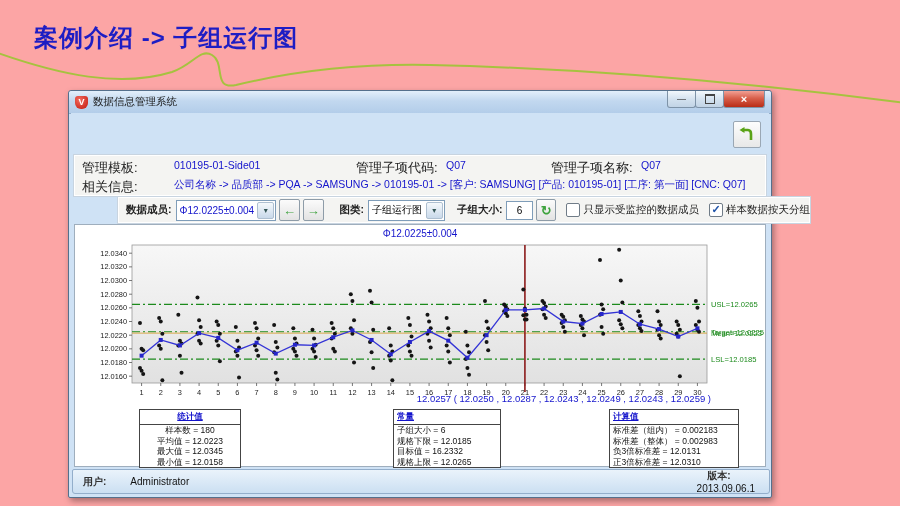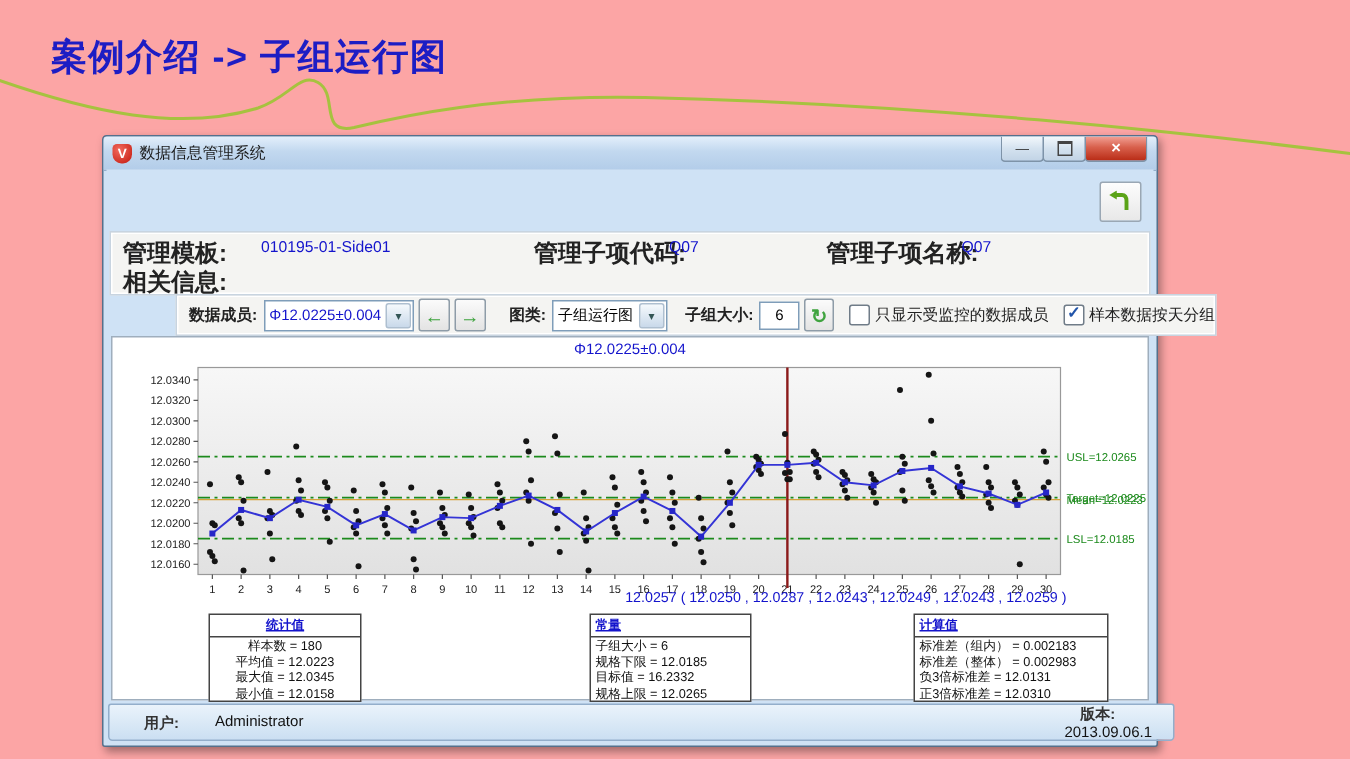--- a/index.html
+++ b/index.html
@@ -33,21 +33,21 @@
 
   .band{position:absolute;left:2px;top:22px;width:698px;height:40px;background:#CFE2F5;}
   .return-btn{position:absolute;right:8px;top:8px;width:26px;height:25px;
               background:linear-gradient(#FDFDFD,#E8E8E8);border:1px solid #9AA7B4;
               border-radius:2px;display:flex;align-items:center;justify-content:center;}
 
   
   .panel{position:absolute;background:#F4F4F2;border:1px solid #C8D4E0;box-shadow:inset 0 0 0 1px #FFFFFF;}
   .info-box{left:4px;top:63px;width:692px;height:41px;}
   .ctrl-box{left:4px;top:105px;width:692px;height:26px;display:flex;align-items:center;margin-left:44px;}
-  .ilabel{position:absolute;font-size:16px;font-weight:bold;color:#222;}
+  .ilabel{position:absolute;font-size:13px;font-weight:normal;color:#222;}
   .ivalue{position:absolute;font-size:10.5px;color:#1414CC;white-space:nowrap;}
 
   .lbl{font-size:10.5px;font-weight:bold;color:#222;margin:0 4px 0 8px;white-space:nowrap;}
   .dd{height:19px;background:#fff;border:1px solid #7F9DB9;display:flex;align-items:center;}
   .dd-text{flex:1;font-size:10px;padding:0 3px;white-space:nowrap;overflow:hidden;}
   .dd1 .dd-text{color:#1414CC;}
   .dd-arrow{width:15px;height:15px;margin-right:1px;background:linear-gradient(#F5F9FC,#C9D9EA);
             border:1px solid #AEBFD0;border-radius:2px;font-size:8px;color:#355;
             display:flex;align-items:center;justify-content:center;}
   .sq-btn{width:23px;height:20px;margin-left:3px;background:linear-gradient(#FBFBFB,#E3E3E3);
@@ -73,21 +73,21 @@
   .stat-table{position:absolute;background:#fff;border:1px solid #444;font-size:8.5px;color:#111;}
   .stat-head{border-bottom:1px solid #444;padding:1px 3px;color:#1414CC;font-weight:bold;
              text-decoration:underline;}
   .stat-row{padding:0 3px;line-height:10.5px;white-space:nowrap;}
   .t1{left:64px;top:184px;width:100px;text-align:center;}
   .t2{left:318px;top:184px;width:106px;}
   .t3{left:534px;top:184px;width:128px;}
 
   .statusbar{position:absolute;left:3px;top:378px;width:696px;height:23px;
              background:linear-gradient(#EAF3FB,#CBDFF2);border:1px solid #93AECB;
-             border-radius:2px 2px 3px 3px;display:flex;align-items:center;font-size:10px;color:#222;padding-left:13px;}
+             border-radius:2px 2px 3px 3px;display:flex;align-items:center;font-size:10px;color:#222;}
   .sb-label{font-weight:bold;margin-left:10px;color:#333;}
   .sb-val{margin-left:24px;color:#111;}
   .sb-right{margin-left:auto;display:flex;align-items:center;margin-right:14px;flex-direction:column;}
 </style>
 </head>
 <body>
 
 <div class="slide">
   <div class="slide-title">案例介绍 -&gt; 子组运行图</div>
   <svg class="deco" viewBox="0 0 900 120">
@@ -118,20 +118,21 @@
     </div>
 
     <div class="panel info-box">
       <span class="ilabel" style="left:8px;top:4px">管理模板:</span>
       <span class="ivalue" style="left:100px;top:4px">010195-01-Side01</span>
       <span class="ilabel" style="left:282px;top:4px">管理子项代码:</span>
       <span class="ivalue" style="left:372px;top:4px">Q07</span>
       <span class="ilabel" style="left:477px;top:4px">管理子项名称:</span>
       <span class="ivalue" style="left:567px;top:4px">Q07</span>
       <span class="ilabel" style="left:8px;top:23px">相关信息:</span>
+      <span class="ivalue" style="left:100px;top:23px">公司名称 -&gt; 品质部 -&gt; PQA -&gt; SAMSUNG -&gt; 010195-01 -&gt; [客户: SAMSUNG] [产品: 010195-01] [工序: 第一面] [CNC: Q07]</span>
     </div>
 
     <div class="panel ctrl-box">
       <span class="lbl">数据成员:</span>
       <div class="dd dd1" style="width:104px">
         <span class="dd-text">Φ12.0225±0.004</span>
         <span class="dd-arrow">▾</span>
       </div>
       <div class="sq-btn">
           <span>←</span>

